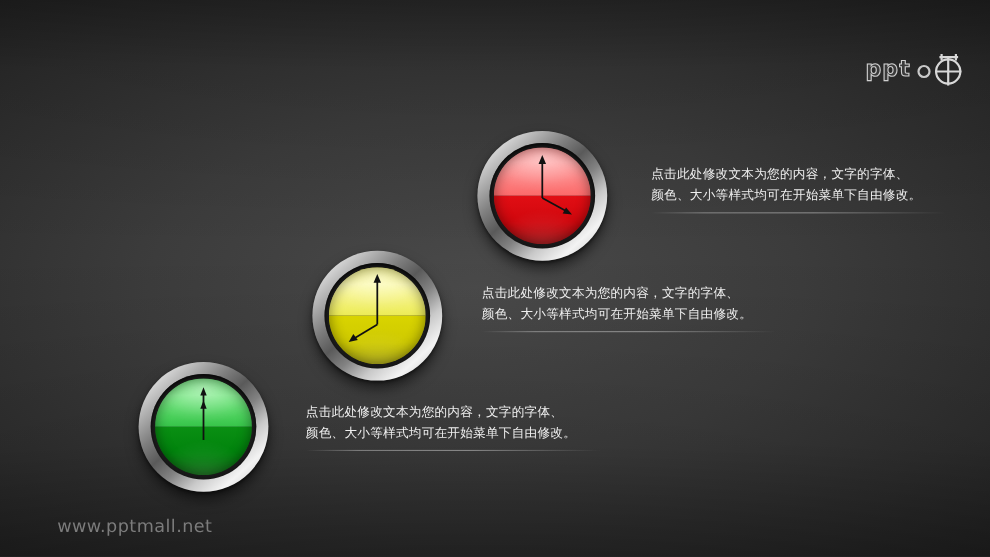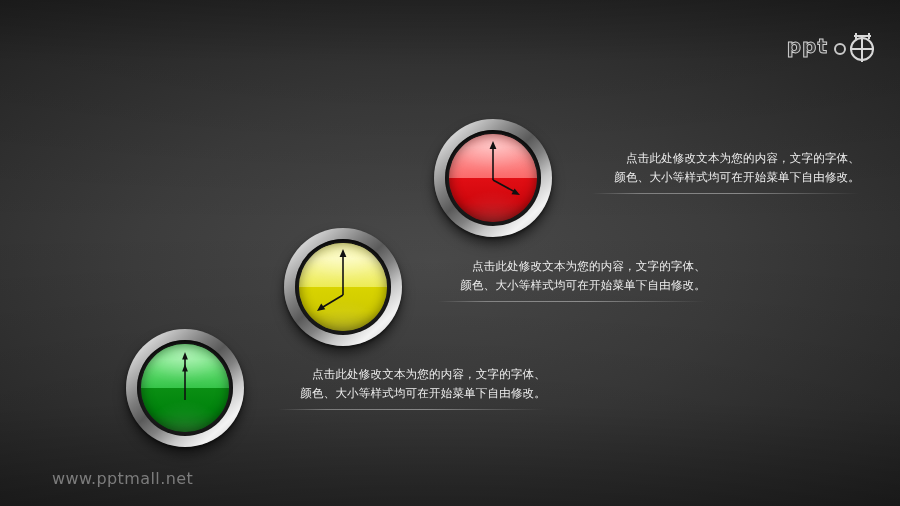--- a/index.html
+++ b/index.html
@@ -48,21 +48,21 @@
     color: #ffffff;
   }
   .title .t-light {
     font-weight: normal;
     color: #ededed;
   }
 
   .logo {
     position: absolute;
     right: 22px;
-    top: 30px;
+    top: 46px;
     z-index: 6;
     display: flex;
     align-items: center;
     gap: 4px;
   }
   .logo-word {
     font-size: 20px;
     letter-spacing: 1px;
     color: #3a3a3a;
     -webkit-text-stroke: 1px #cfcfcf;
@@ -171,21 +171,20 @@
     position: absolute;
     inset: 0;
     pointer-events: none;
   }
 
   
   .txt {
     position: absolute;
     z-index: 6;
     width: 268px;
-    text-align: right;
   }
   .txt-line {
     font-size: 11.5px;
     line-height: 19px;
     color: #efefef;
     white-space: nowrap;
     letter-spacing: 0.2px;
   }
   .txt-rule {
     margin-top: 6px;

